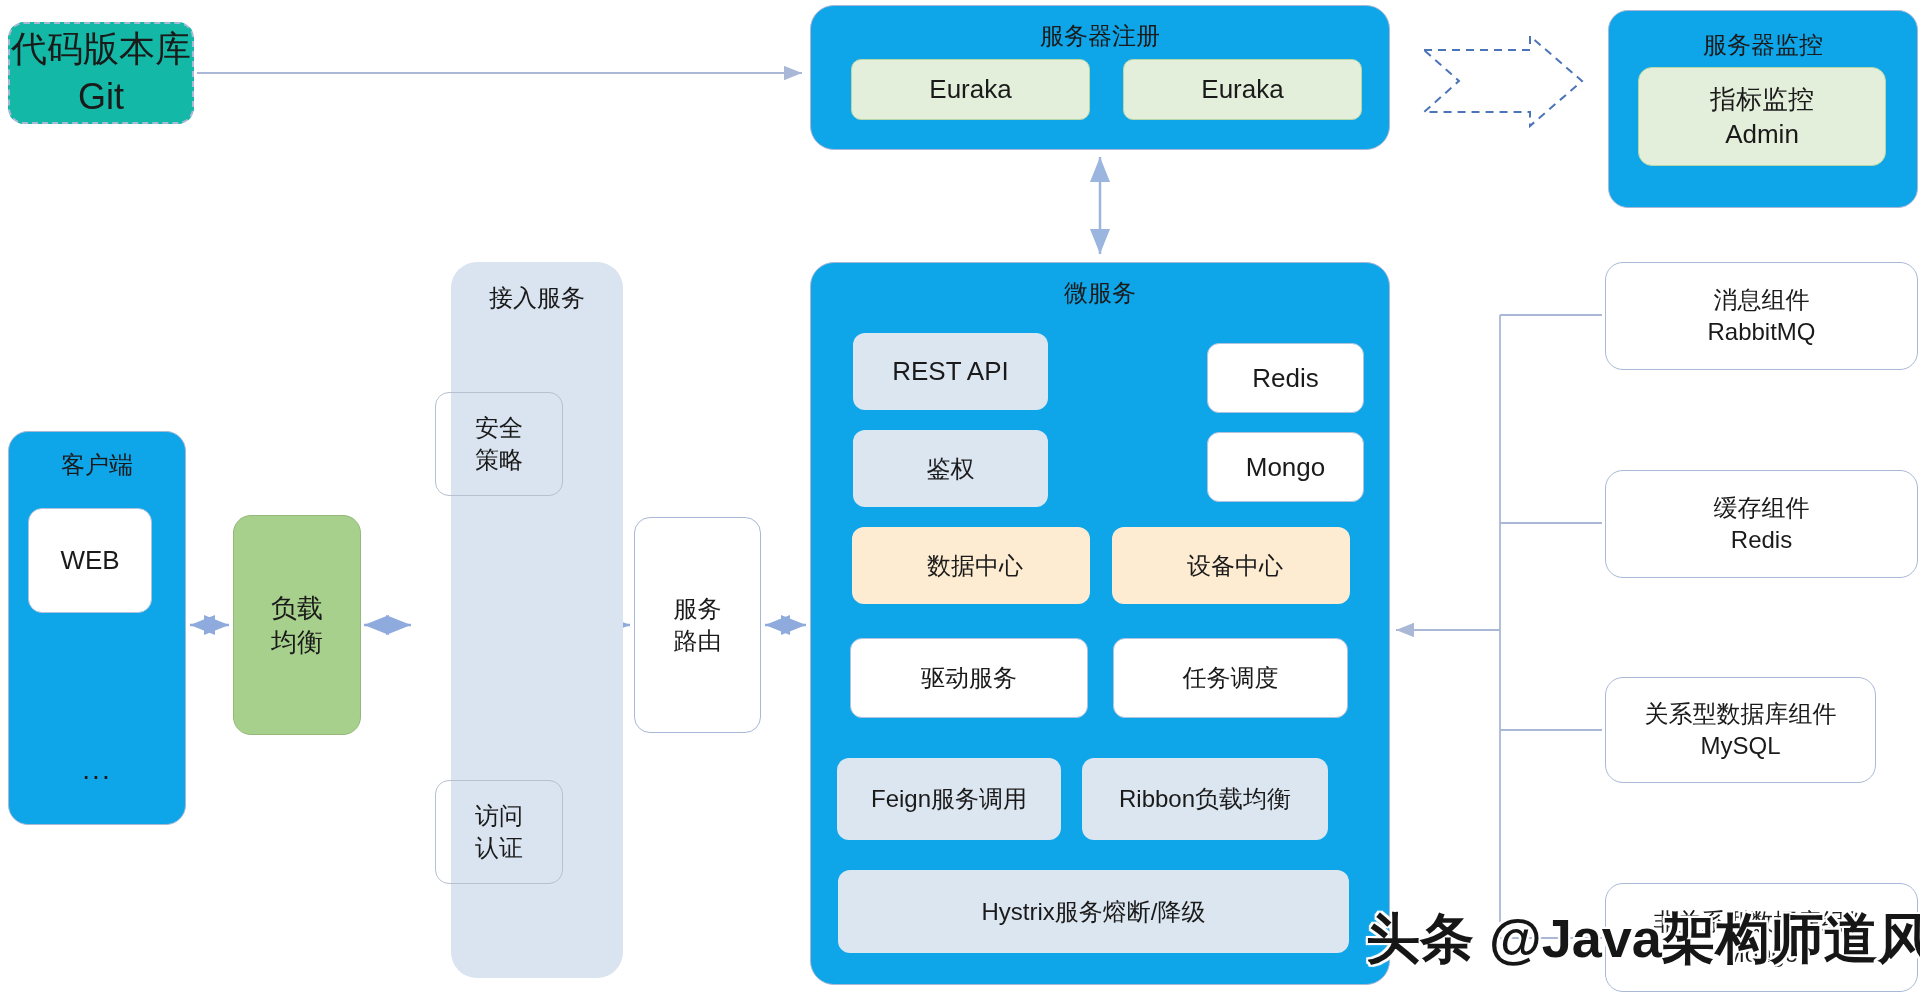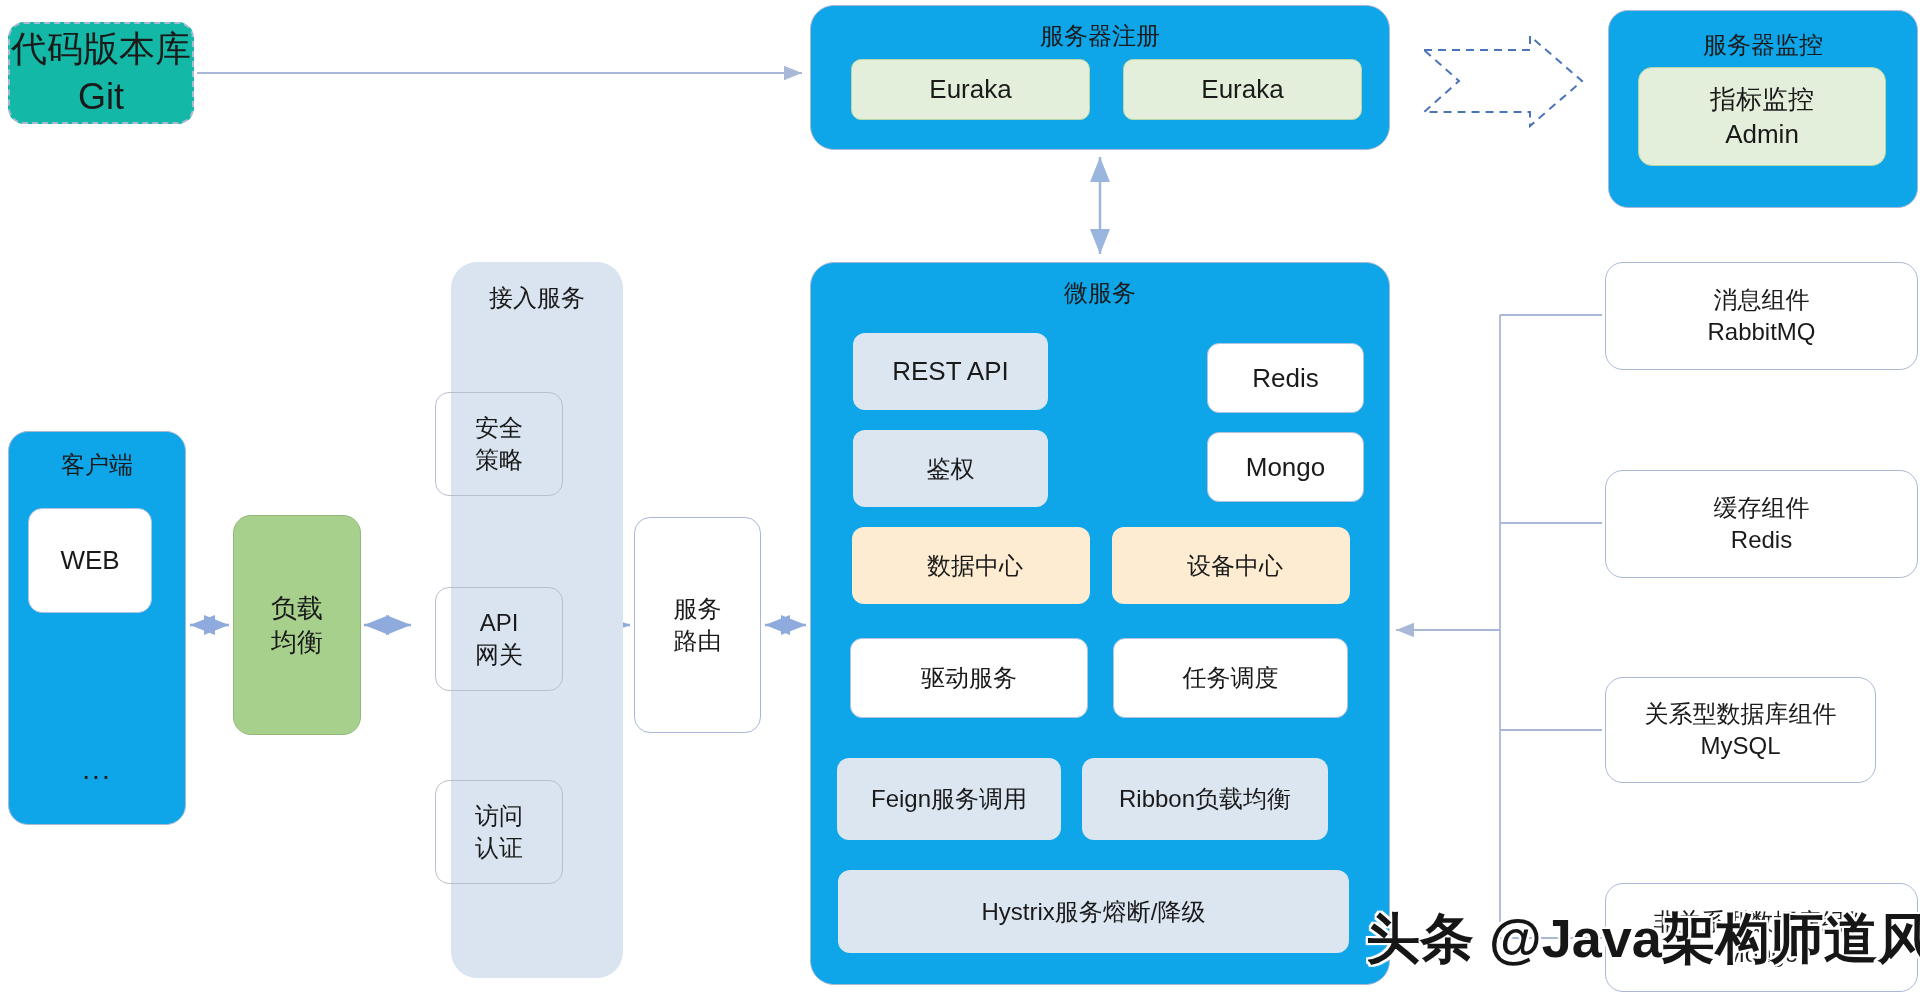--- a/index.html
+++ b/index.html
@@ -91,22 +91,20 @@
   <div class="abs node node-white center big26" style="left:28px;top:508px;width:124px;height:105px;border-radius:14px;">WEB</div>
 
   <div class="abs lb-node center pre" style="left:233px;top:515px;width:128px;height:220px;">负载
 均衡</div>
 
   <div class="abs access-panel" style="left:415px;top:262px;width:172px;height:716px;margin-left:36px;">
     <div class="panel-title" style="top:20px;">接入服务</div>
   </div>
   <div class="abs node node-outline center pre" style="left:435px;top:392px;width:128px;height:104px;">安全
 策略</div>
-  <div class="abs node node-outline center pre" style="left:435px;top:587px;width:128px;height:104px;">API
-网关</div>
   <div class="abs node node-outline center pre" style="left:435px;top:780px;width:128px;height:104px;">访问
 认证</div>
 
   <div class="abs node node-white center pre" style="left:634px;top:517px;width:127px;height:216px;border-radius:16px;border-color:#a9b8d6;">服务
 路由</div>
 
   <div class="abs panel" style="left:810px;top:262px;width:580px;height:723px;border-radius:24px;">
     <div class="panel-title" style="top:14px;">微服务</div>
   </div>
   <div class="abs node node-blue center big26" style="left:853px;top:333px;width:195px;height:77px;">REST API</div>

